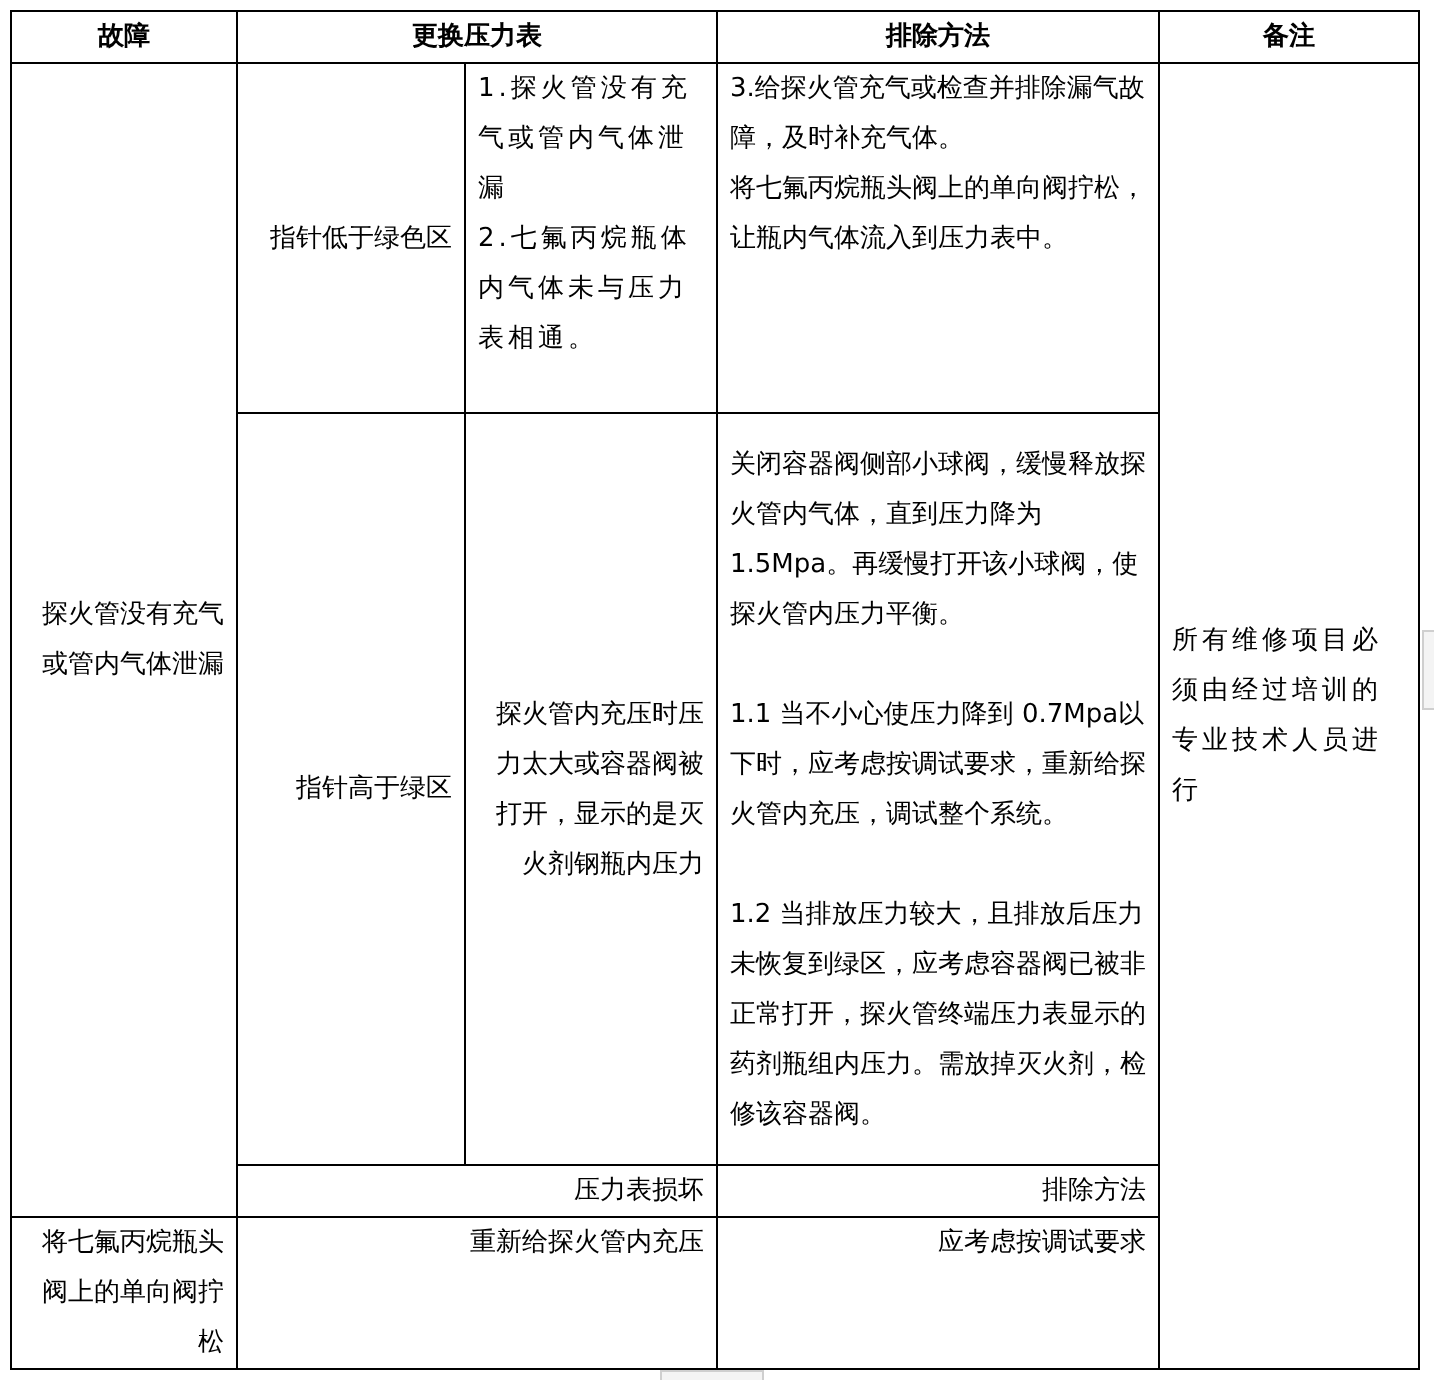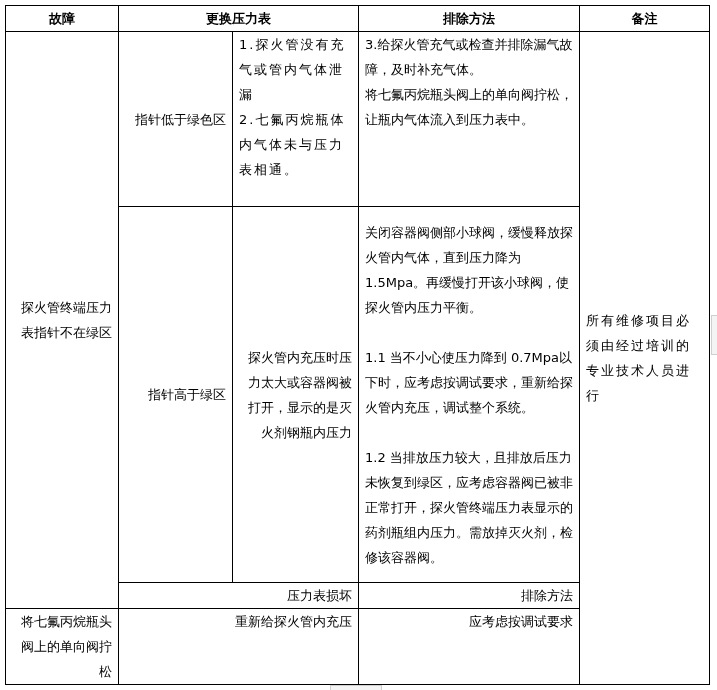--- a/index.html
+++ b/index.html
@@ -28,21 +28,21 @@
     <col style="width:130px">
   </colgroup>
   <tbody>
       <tr>
     <th>故障</th>
     <th colspan="2">更换压力表</th>
     <th>排除方法</th>
     <th>备注</th>
   </tr>
   <tr style="height:175px">
-    <td rowspan="3" class="c">探火管终端压力表指针不在绿区</td>
+    <td rowspan="3" class="c">探火管没有充气或管内气体泄漏</td>
     <td class="c">指针低于绿色区</td>
     <td class="l top pre spaced">1.探火管没有充气或管内气体泄漏
 2.七氟丙烷瓶体内气体未与压力表相通。</td>
     <td class="l top pre">3.给探火管充气或检查并排除漏气故障，及时补充气体。
 将七氟丙烷瓶头阀上的单向阀拧松，让瓶内气体流入到压力表中。</td>
     <td rowspan="4" class="l spaced">所有维修项目必须由经过培训的专业技术人员进行</td>
   </tr>
   <tr style="height:376px">
     <td class="c">指针高于绿区</td>
     <td class="c">探火管内充压时压力太大或容器阀被打开，显示的是灭火剂钢瓶内压力</td>

